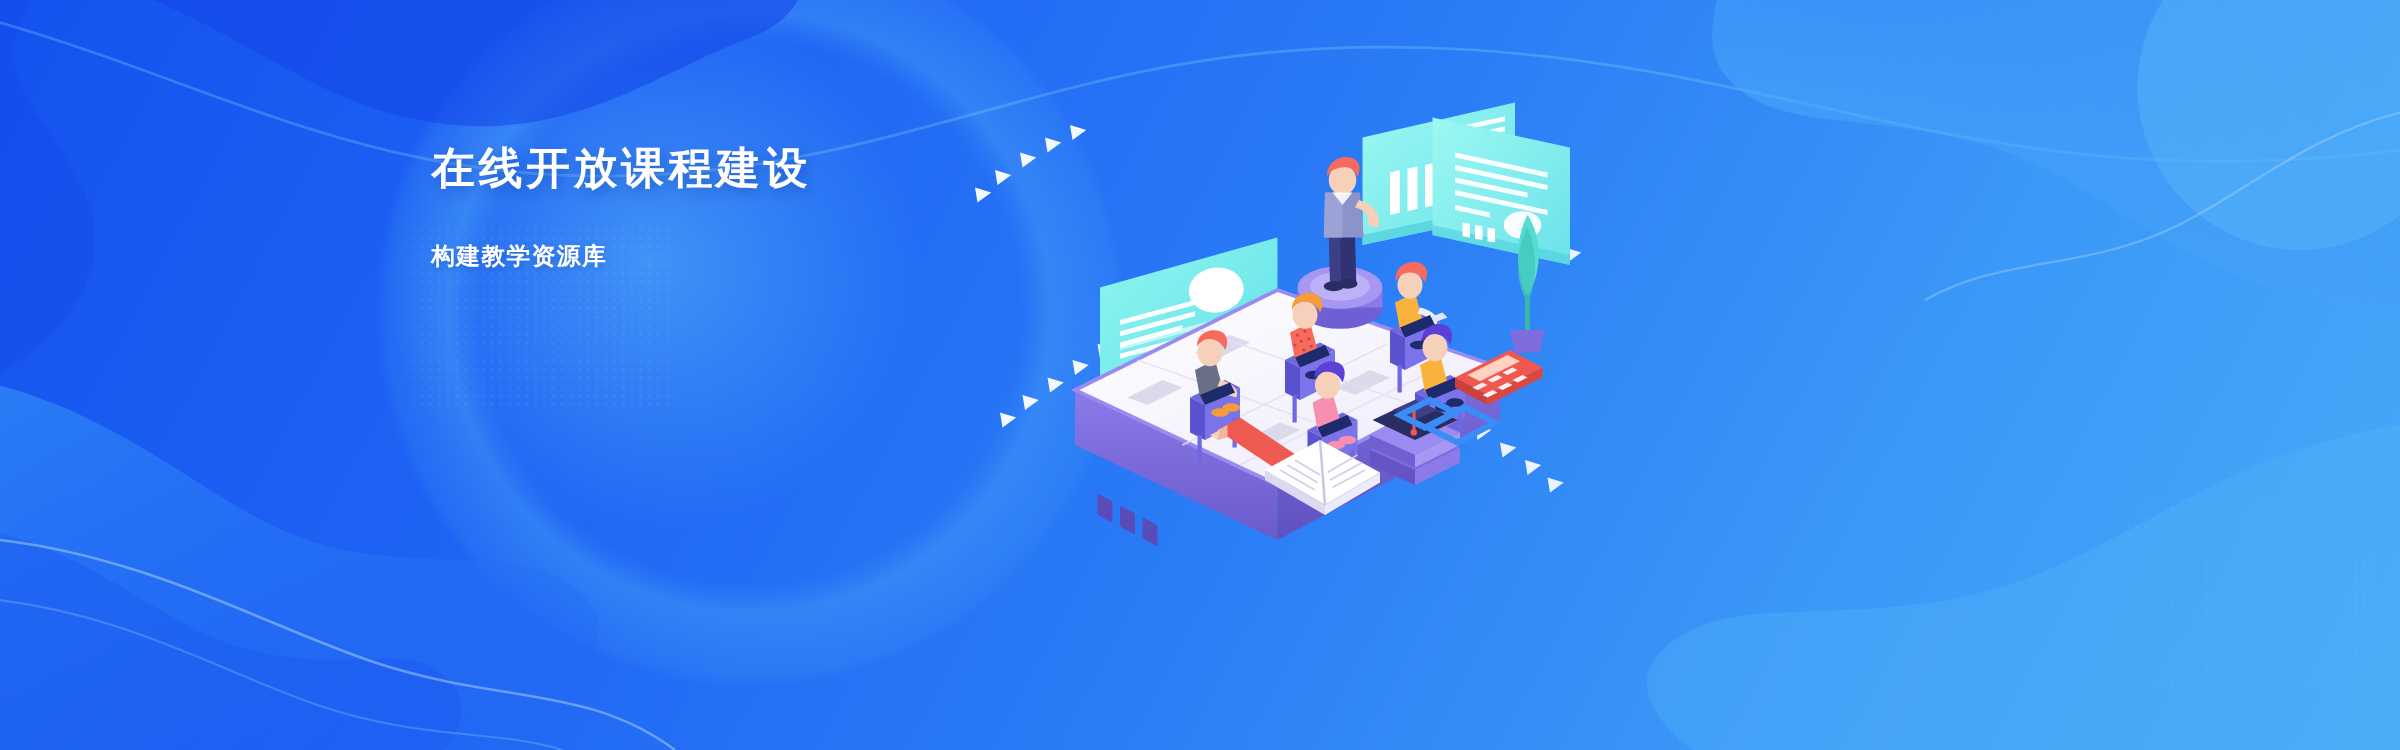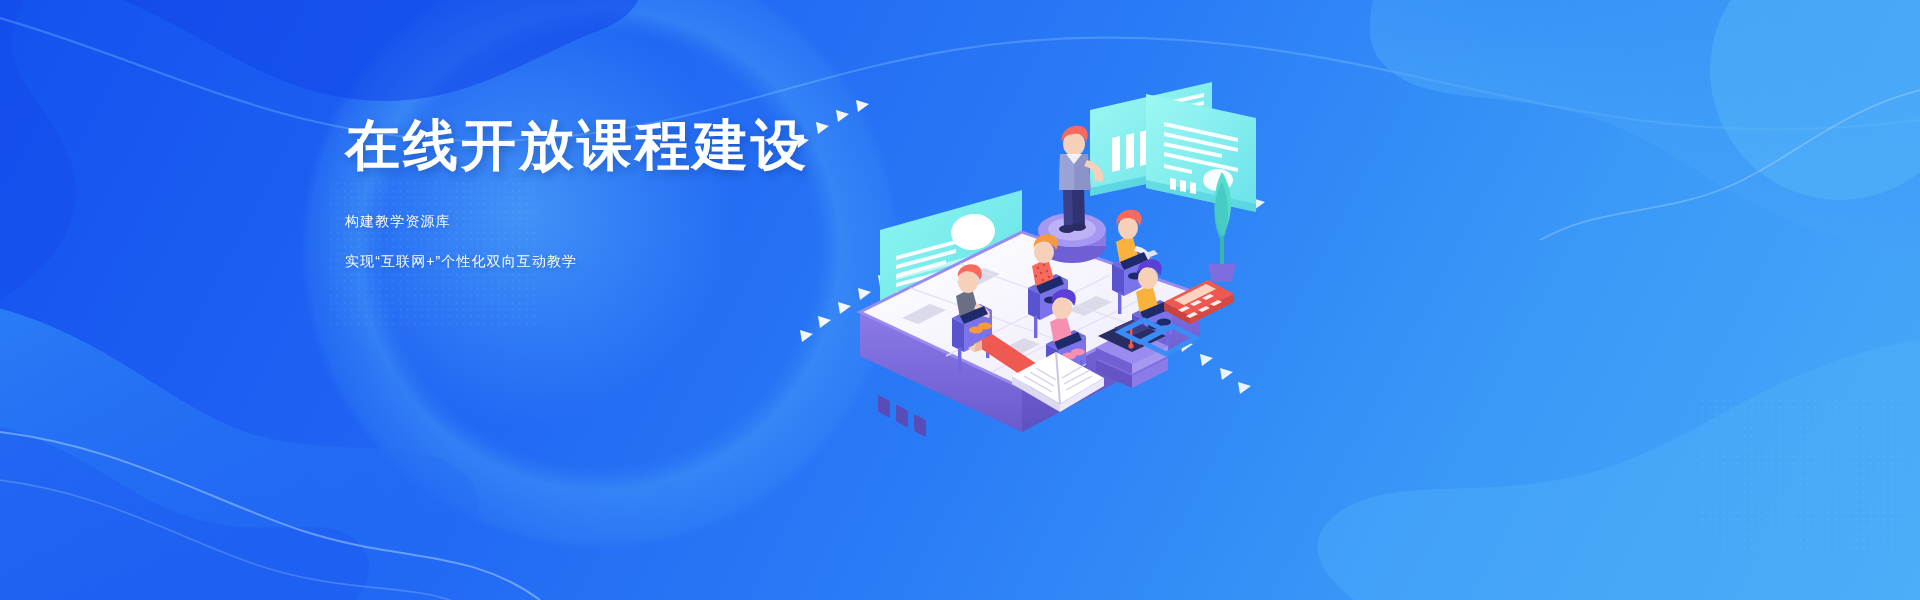--- a/index.html
+++ b/index.html
@@ -11,28 +11,28 @@
   #banner {
     position:relative; width:1920px; height:600px; overflow:hidden;
     background:linear-gradient(118deg,#1452ef 0%,#1f63f3 26%,#2a7bf6 52%,#3a98f7 76%,#47aaf8 100%);
   }
   .layer { position:absolute; inset:0; }
   svg.layer { display:block; }
 
   
   #textblock { position:absolute; left:345px; top:116px; width:520px; }
   #title {
-    font-size:55px; font-weight:bold; color:#ffffff;
+    font-size:35px; font-weight:bold; color:#ffffff;
     letter-spacing:3px; line-height:1.08;
     text-shadow:3px 4px 9px rgba(6,40,120,.30);
     white-space:nowrap;
   }
   .sub {
-    font-size:14px; color:#ffffff; letter-spacing:1.1px;
-    white-space:nowrap; font-weight:400;
+    font-size:19px; color:#ffffff; letter-spacing:1.1px;
+    white-space:nowrap; font-weight:700;
     text-shadow:1px 2px 5px rgba(6,40,120,.22);
   }
   #s1 { margin-top:38px; }
   #s2 { margin-top:22px; }
   #s3 { margin-top:22px; }
 
   
   #illus { position:absolute; left:760px; top:60px; width:520px; height:380px; }
   #illus svg { width:100%; height:100%; display:block; overflow:visible; }
 </style>
@@ -86,21 +86,20 @@
     <path d="M-20,478 C100,488 180,540 260,566 C340,592 400,584 450,600" fill="none" stroke="#d8efff" stroke-opacity=".22" stroke-width="1.6"></path>
     <path d="M1920,90 C1840,110 1790,160 1730,186 C1660,216 1600,206 1540,240" fill="none" stroke="#e3f3ff" stroke-opacity=".26" stroke-width="1.8"></path>
 
     <rect x="330" y="178" width="210" height="150" fill="url(#dots)" opacity=".55"></rect>
     <rect x="1700" y="400" width="200" height="150" fill="url(#dots)" opacity=".40"></rect>
   </svg>
 
   <div id="textblock">
     <div id="title">在线开放课程建设</div>
     <div class="sub" id="s1">构建教学资源库</div>
-    <div class="sub" id="s3">实现“互联网+”个性化双向互动教学</div>
   </div>
 
   <div id="illus">
   <svg viewBox="0 0 520 380">
     <defs>
       <linearGradient id="scr1" x1="0" y1="0" x2="1" y2="1">
         <stop offset="0" stop-color="#8ef6f0"></stop>
             <stop offset="1" stop-color="#62dfe8"></stop>
       </linearGradient>
       <linearGradient id="scr2" x1="0" y1="0" x2="1" y2="1">

